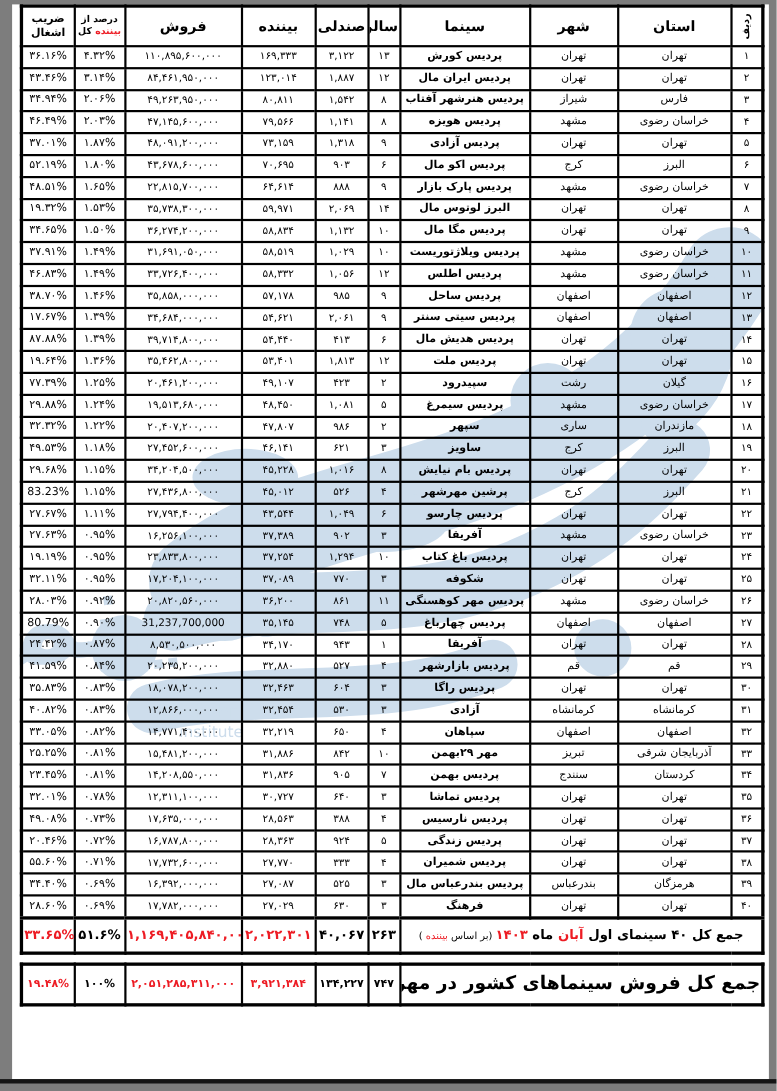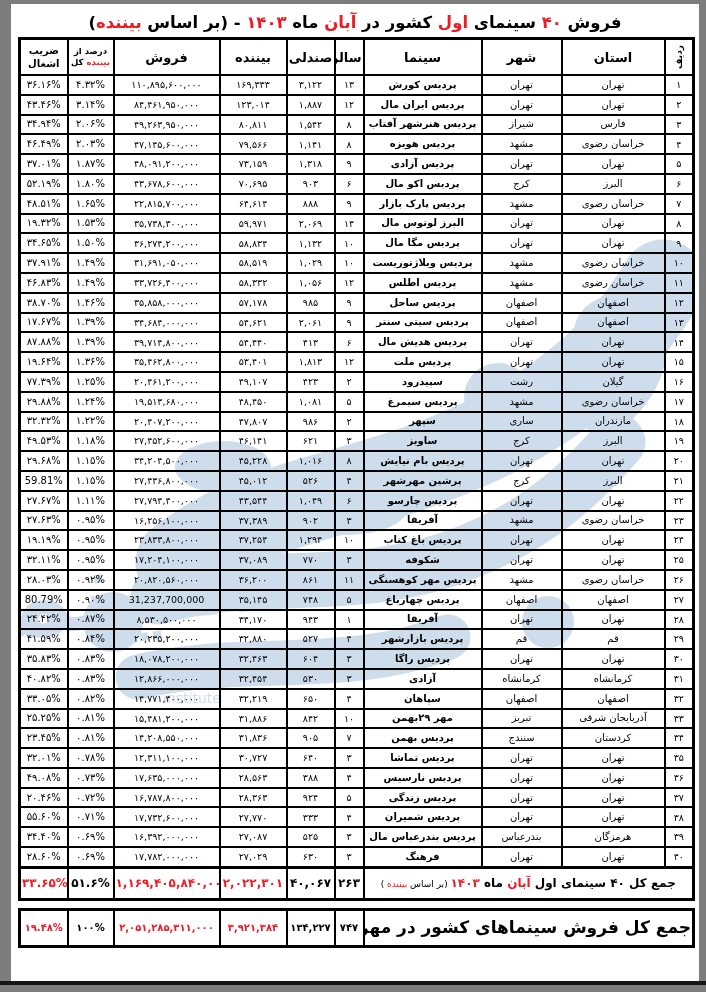--- a/index.html
+++ b/index.html
@@ -46,21 +46,20 @@
   td.tot{font-size:12px;}
   .country-table td{height:34px;font-weight:bold;}
   .country-table td.tot-label{font-size:17px;margin-top:44px;}
   .country-table td.tot{font-size:10px;}
   .gap{height:7px;}
 </style>
 </head>
 <body>
 
 <div class="page">
-  <div class="title" id="report-title"><span>فروش </span><span class="red">۴۰</span><span> سینمای </span><span class="red">اول</span><span> کشور در </span><span class="red">آبان</span><span> ماه </span><span class="red">۱۴۰۳</span><span> - (</span><span>بر اساس </span><span class="red">بیننده</span><span>)</span></div>
 
   <div class="tbl-wrap">
 
     <svg class="wm" id="wm-svg" width="674" height="880" viewBox="0 0 674 880">
       <g fill="none" stroke="#cdddec" stroke-linecap="round">
         <path d="M645,245 C590,340 500,395 400,430 C300,465 230,470 160,525" stroke-width="85"></path>
         <path d="M620,265 C640,300 630,350 585,380" stroke-width="40"></path>
         <path d="M140,560 C240,530 340,560 450,515 C520,487 560,450 600,405" stroke-width="55"></path>
         <path d="M120,640 C220,615 330,640 430,600" stroke-width="45"></path>
       </g>
@@ -356,21 +355,21 @@
           <tr>
             <td class="c-rank">۲۱</td>
             <td class="c-fa">البرز</td>
             <td class="c-fa">کرج</td>
             <td class="c-cinema">پرشین مهرشهر</td>
             <td class="c-num">۴</td>
             <td class="c-num">۵۲۶</td>
             <td class="c-num">۴۵,۰۱۲</td>
             <td class="c-num">۲۷,۴۳۶,۸۰۰,۰۰۰</td>
             <td class="c-pct">۱.۱۵%</td>
-            <td class="c-pct">59.81%</td>
+            <td class="c-pct">83.23%</td>
           </tr>
           <tr>
             <td class="c-rank">۲۲</td>
             <td class="c-fa">تهران</td>
             <td class="c-fa">تهران</td>
             <td class="c-cinema">پردیس چارسو</td>
             <td class="c-num">۶</td>
             <td class="c-num">۱,۰۴۹</td>
             <td class="c-num">۴۳,۵۴۴</td>
             <td class="c-num">۲۷,۷۹۴,۴۰۰,۰۰۰</td>

